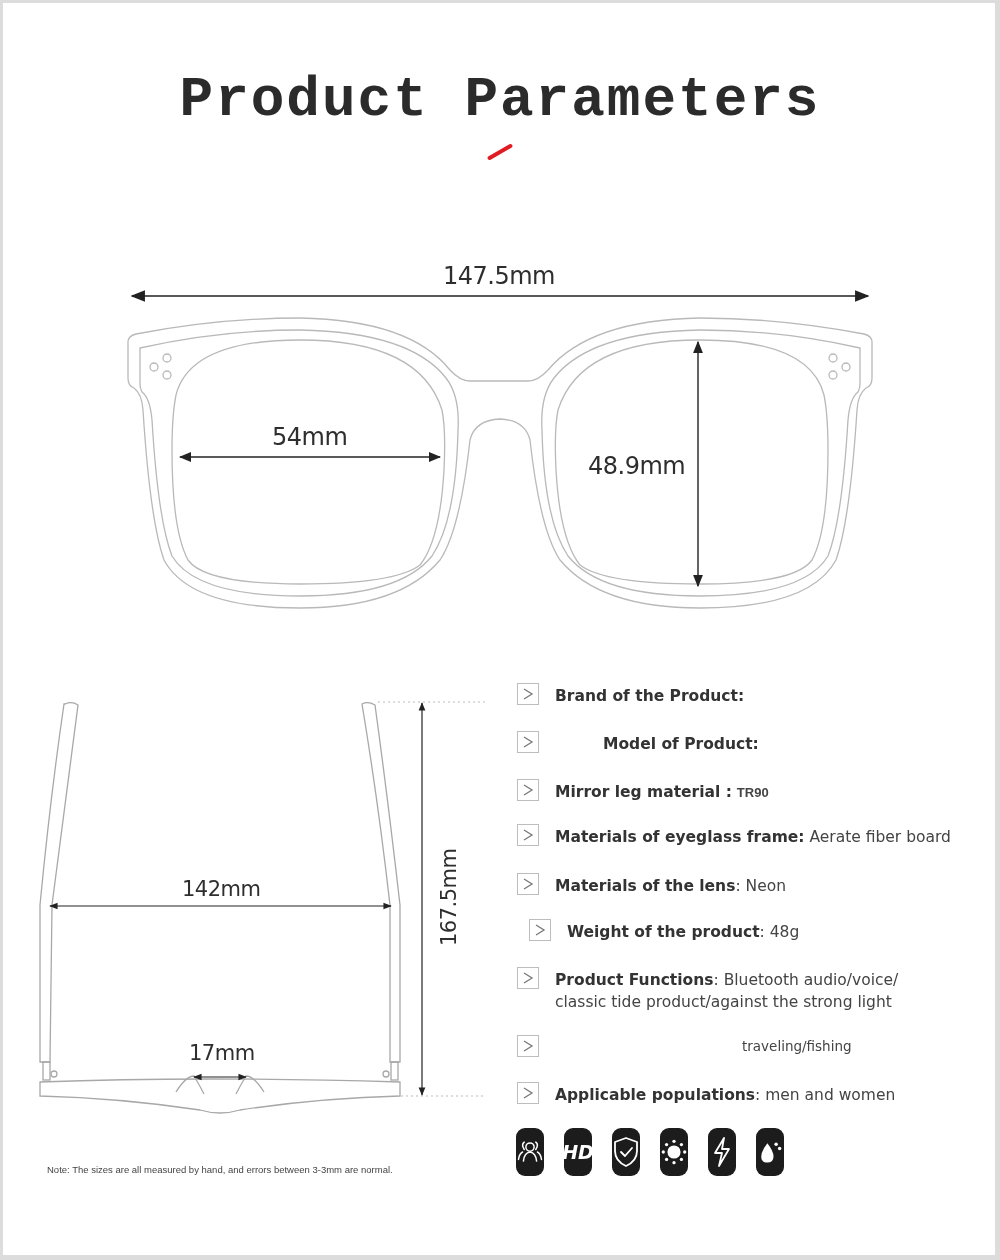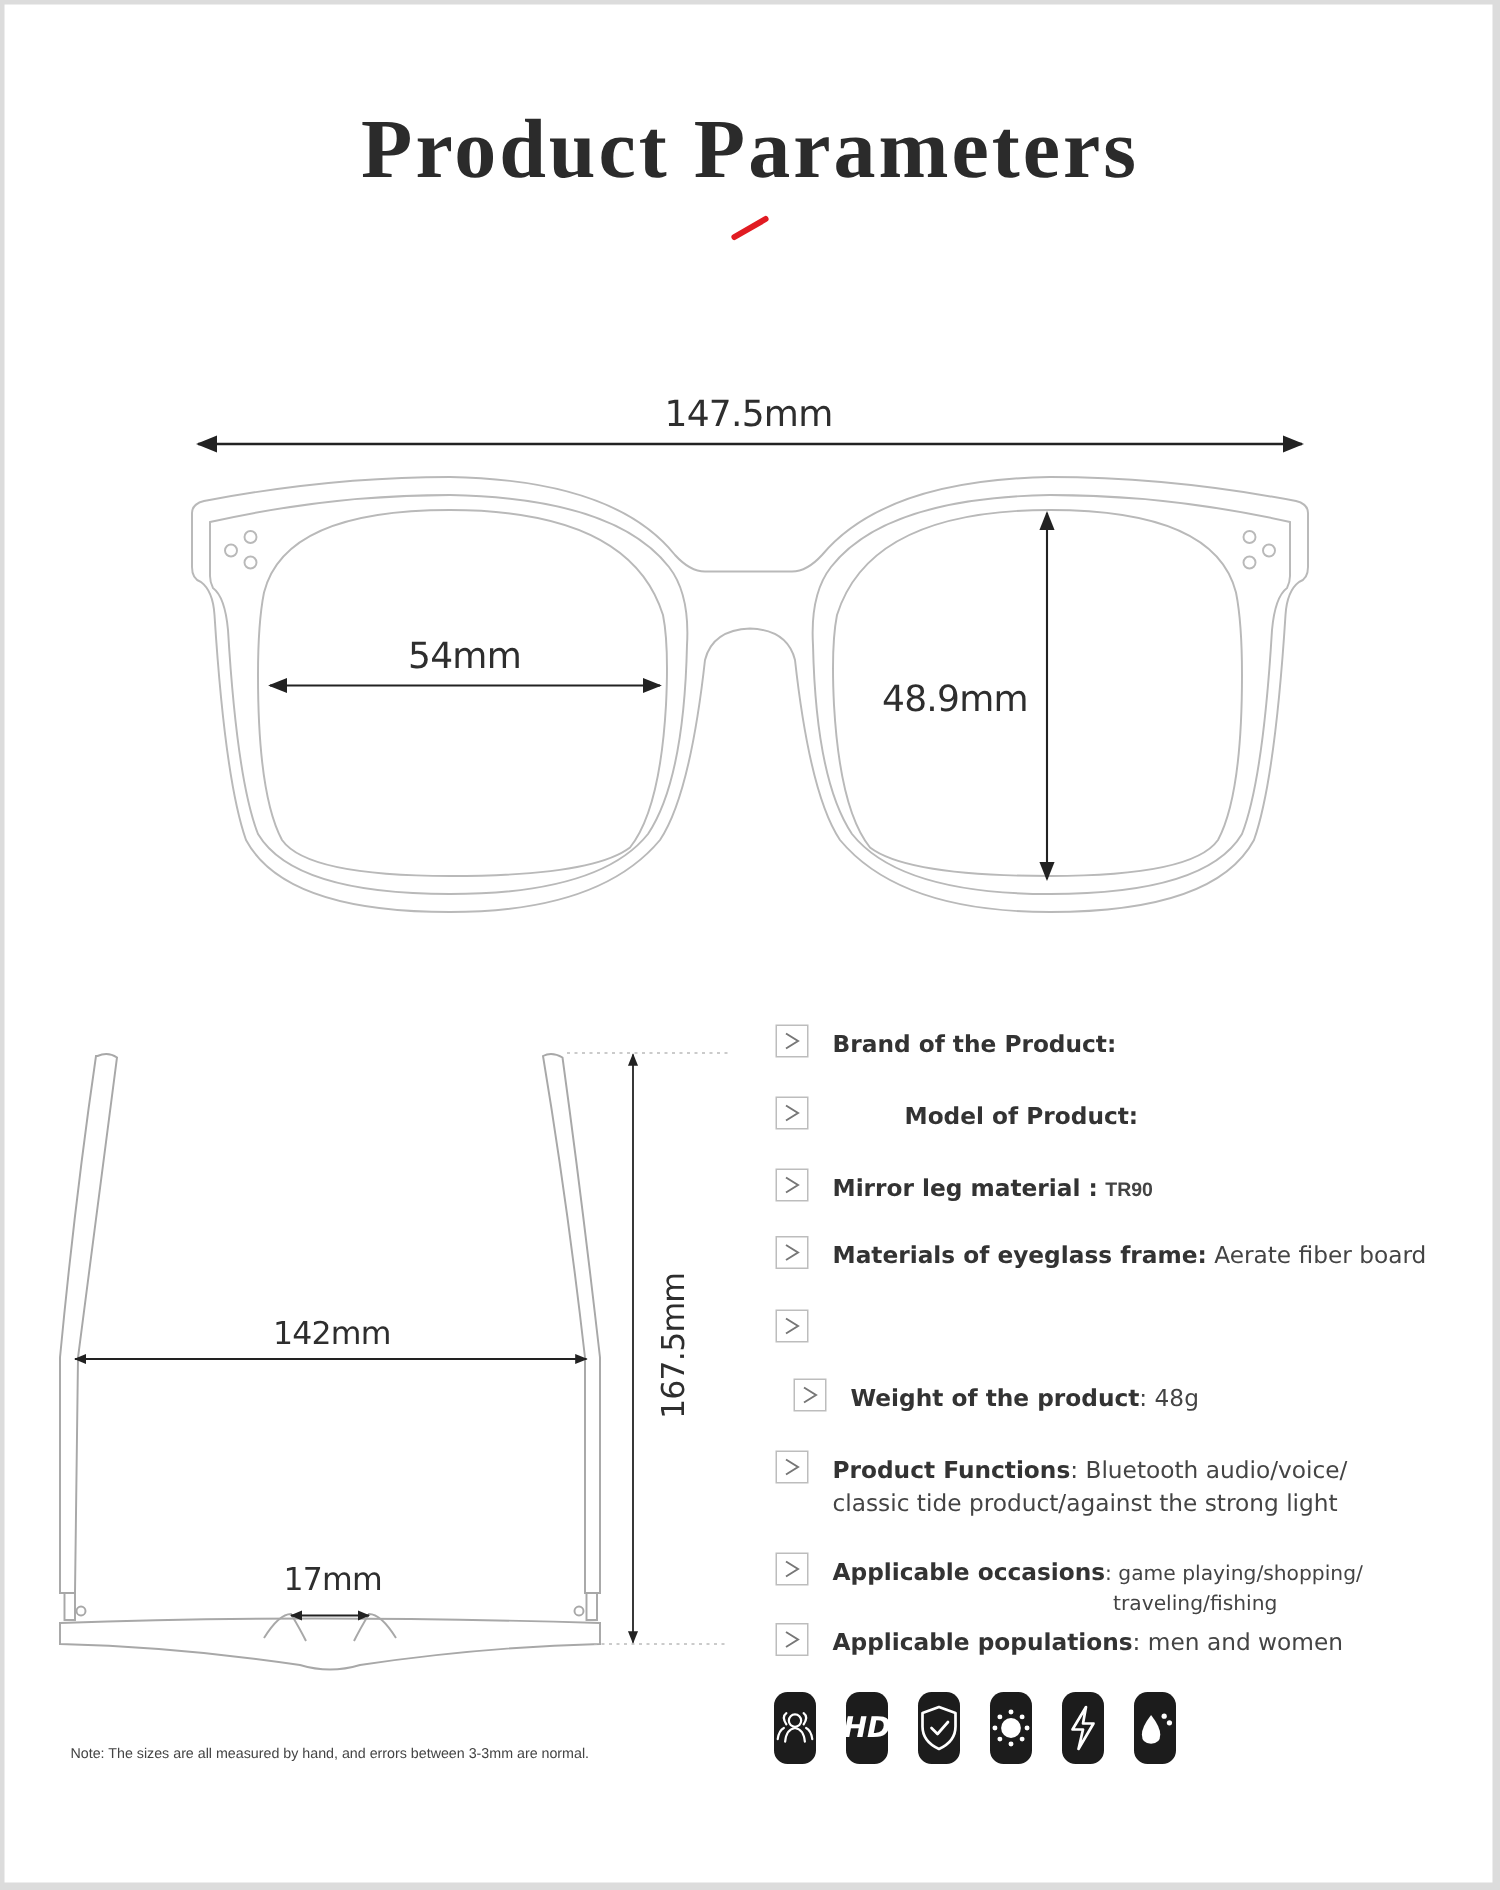--- a/index.html
+++ b/index.html
@@ -8,21 +8,21 @@
     font-family: "Liberation Sans", sans-serif; color: #333;
     position: relative; overflow: hidden;
   }
   .page-frame {
     position: absolute; left: 0; top: 0; width: 1000px; height: 1260px;
     box-sizing: border-box; border: 3px solid #dcdcdc; border-right-width: 5px; border-bottom-width: 5px;
     background: #fff;
   }
   .title {
     position: absolute; left: 0; width: 1000px; top: 68px; text-align: center;
-    font-family: Liberation Serif, serif; font-weight: bold; font-size: 56px;
+    font-family: Liberation Mono, monospace; font-weight: bold; font-size: 56px;
     letter-spacing: 2px; color: #2b2b2b;
   }
   .title-accent {
     position: absolute; left: 486px; top: 150px; width: 28px; height: 4px;
     background: #e11b22; border-radius: 2px; transform: rotate(-30deg);
   }
   svg.diagram { position: absolute; left: 0; top: 0; }
   .dim-label {
     position: absolute; font-family: "DejaVu Sans", sans-serif; font-size: 24px;
     color: #2e2e2e; letter-spacing: -0.5px; white-space: nowrap;
@@ -174,20 +174,21 @@
         </svg>
       </span>
     <span class="spec-text"><span class="spec-label">Materials of eyeglass frame:</span><span class="spec-value"> Aerate fiber board</span></span>
   </div>
   <div class="spec-row" style="top:875px;">
     <span class="spec-bullet">
         <svg width="14" height="14" viewBox="0 0 14 14">
           <path d="M3,2 L11,7 L3,12" fill="none" stroke="#777" stroke-width="1.3"></path>
         </svg>
       </span>
+    <span class="spec-text"><span class="spec-label">Materials of the lens</span><span class="spec-value">:  Neon</span></span>
   </div>
   <div class="spec-row" style="top:921px;padding-left:12px;">
     <span class="spec-bullet">
         <svg width="14" height="14" viewBox="0 0 14 14">
           <path d="M3,2 L11,7 L3,12" fill="none" stroke="#777" stroke-width="1.3"></path>
         </svg>
       </span>
     <span class="spec-text"><span class="spec-label">Weight of the product</span><span class="spec-value">: 48g</span></span>
   </div>
   <div class="spec-row" style="top:969px;">
@@ -201,21 +202,20 @@
         <span class="cont-line spec-value">classic tide product/against the strong light</span>
       </span>
   </div>
   <div class="spec-row" style="top:1037px;">
     <span class="spec-bullet">
         <svg width="14" height="14" viewBox="0 0 14 14">
           <path d="M3,2 L11,7 L3,12" fill="none" stroke="#777" stroke-width="1.3"></path>
         </svg>
       </span>
     <span class="spec-text">
-        <span class="cont-line"><span class="spec-label">Applicable occasions</span><span class="spec-value sm">: game playing/shopping/</span></span>
         <span class="cont-indent spec-value">traveling/fishing</span>
       </span>
   </div>
   <div class="spec-row" style="top:1084px;">
     <span class="spec-bullet">
         <svg width="14" height="14" viewBox="0 0 14 14">
           <path d="M3,2 L11,7 L3,12" fill="none" stroke="#777" stroke-width="1.3"></path>
         </svg>
       </span>
     <span class="spec-text"><span class="spec-label">Applicable populations</span><span class="spec-value">: men and women</span></span>

